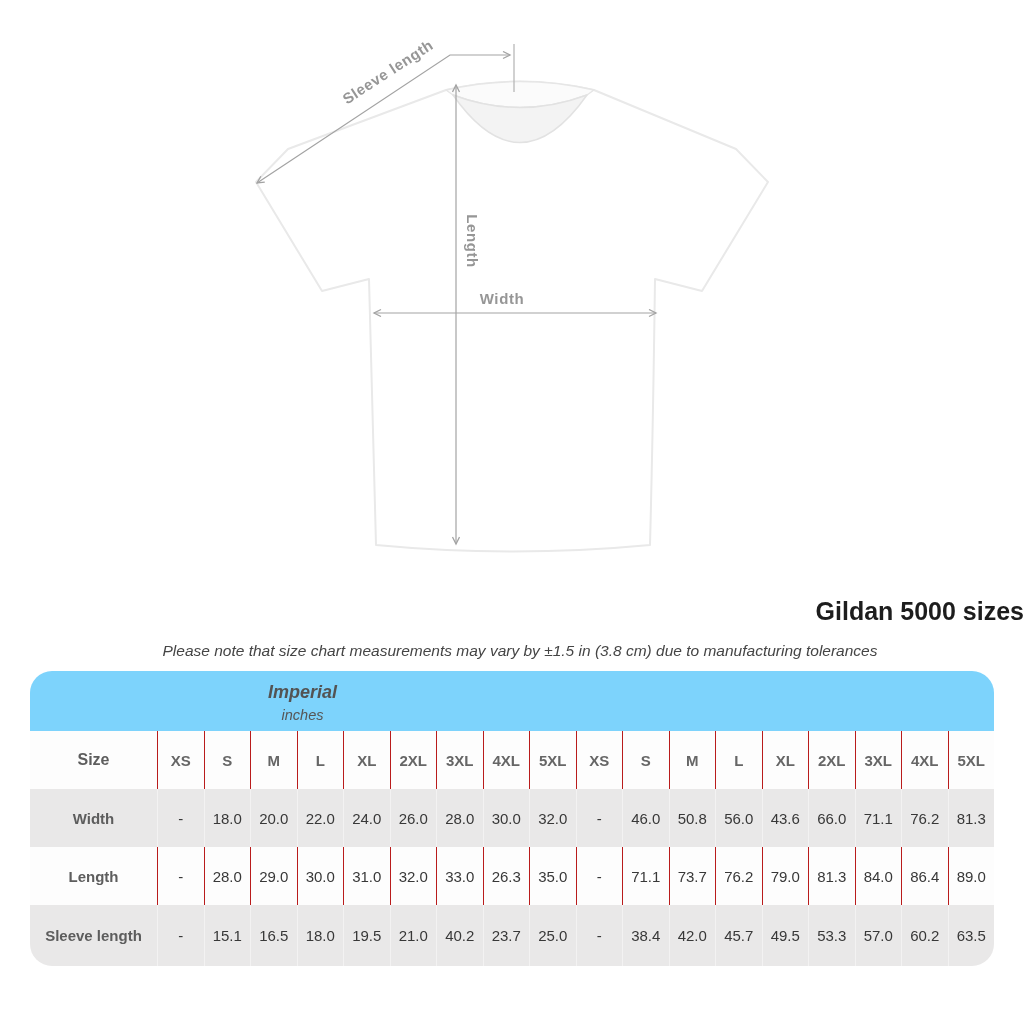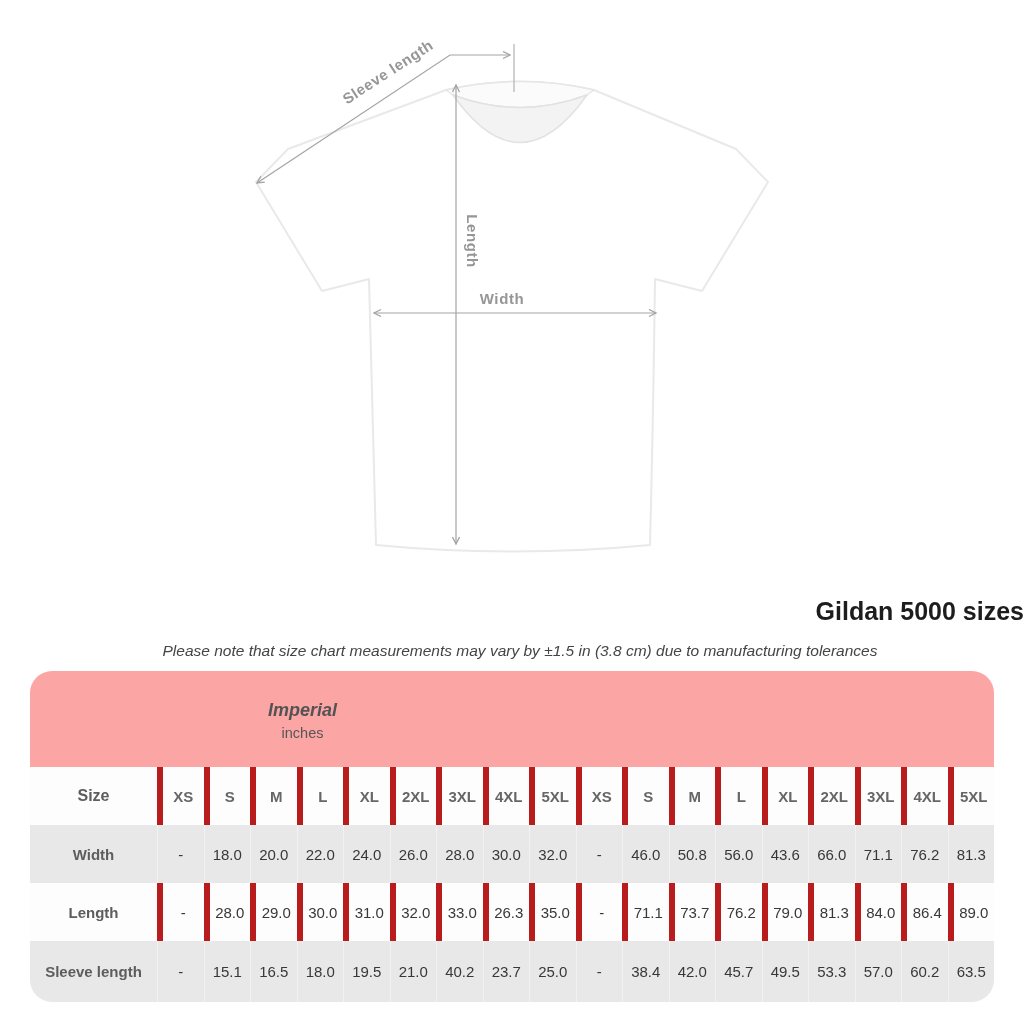--- a/index.html
+++ b/index.html
@@ -7,30 +7,30 @@
     width:1024px;height:1024px;background:#ffffff;position:relative;overflow:hidden;
     font-family:"Liberation Sans",sans-serif;
   }
   .diagram{position:absolute;left:0;top:0;}
   .dim-text{fill:#969696;font-weight:bold;font-size:15px;letter-spacing:.6px;font-family:"Liberation Sans",sans-serif;}
   .title{position:absolute;top:597px;left:0;width:100%;text-align:right;
     font-size:25px;font-weight:bold;color:#1d1d1d;margin:0;}
   .subtitle{position:absolute;top:634px;left:0;width:100%;text-align:center;
     font-size:15.5px;font-style:italic;color:#454545;margin:8px;}
   .size-table{position:absolute;left:30px;top:671px;width:964px;border-radius:22px;overflow:hidden;}
-  .band{display:grid;grid-template-columns:545px 419px;height:96px;background:#fca5a5;text-align:center;}
+  .band{display:grid;grid-template-columns:545px 419px;height:60px;background:#7dd3fc;text-align:center;}
   .unit-group{display:flex;flex-direction:column;align-items:center;justify-content:center;padding-top:2px;}
   .unit-label{font-size:18px;font-weight:bold;font-style:italic;color:#535353;}
-  .unit-sub{font-size:14.5px;color:#565656;margin-top:4px;}
+  .unit-sub{font-size:14.5px;font-style:italic;color:#565656;margin-top:4px;}
   .trow{display:grid;grid-template-columns:127px repeat(18,1fr);height:58px;}
   .trow.gray{background:#e9e8e8;}
   .trow.white{background:#fdfdfd;}
   .trow:last-child{height:61px;}
   .tcell{display:flex;align-items:center;justify-content:center;font-size:15px;color:#383838;overflow:hidden;}
-  .trow.white .tcell + .tcell{border-left:6px solid #b91c1c;}
+  .trow.white .tcell + .tcell{border-left:1px solid #b91c1c;}
   .trow.gray  .tcell + .tcell{border-left:1px solid #f3f2f2;}
   .rowlabel{font-weight:bold;color:#5d5d5d;}
   .size-col{font-size:16px;}
   .sizehead{font-weight:bold;color:#666666;}
 </style>
 </head>
 <body>
 
 <svg class="diagram" width="1024" height="580" viewBox="0 0 1024 580">
   <defs>

